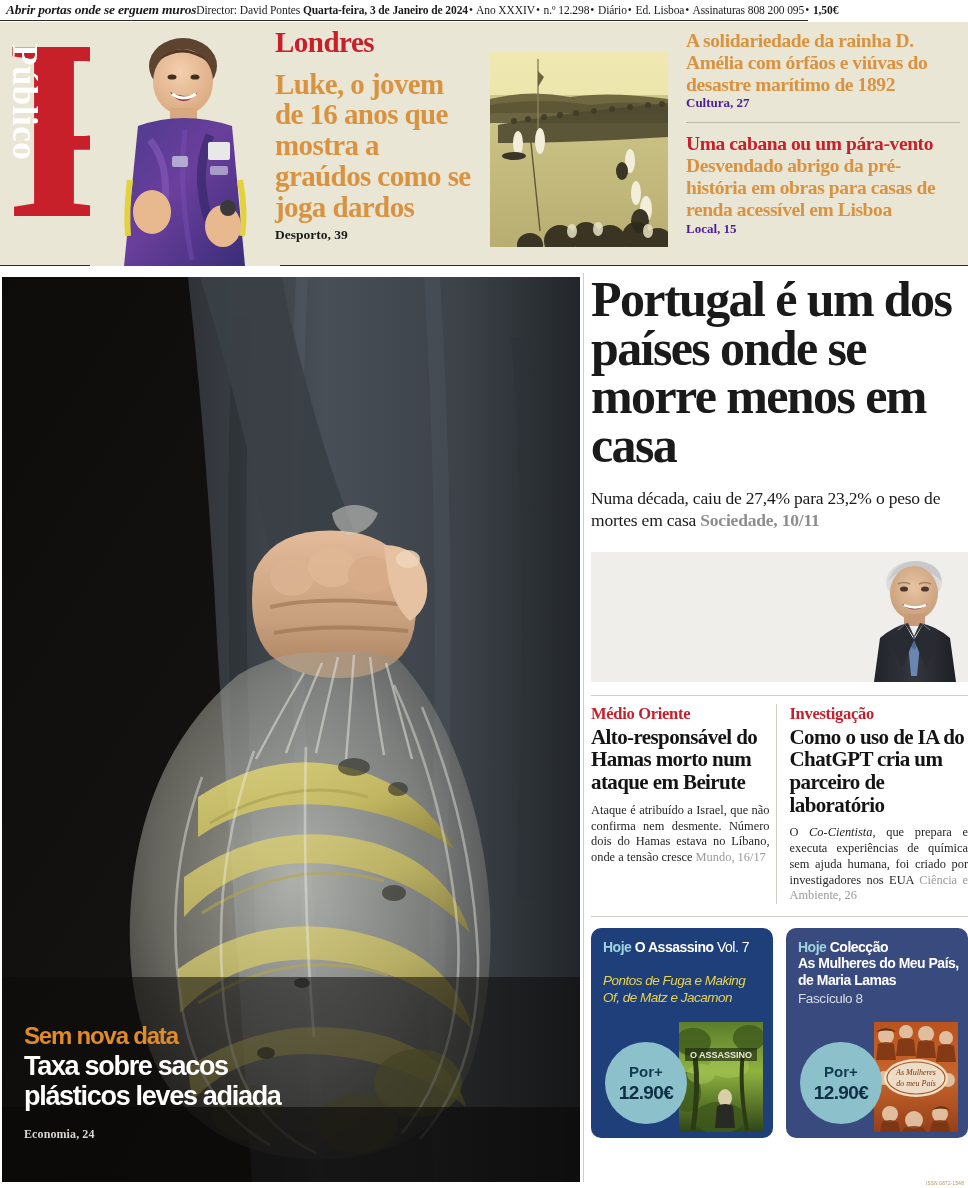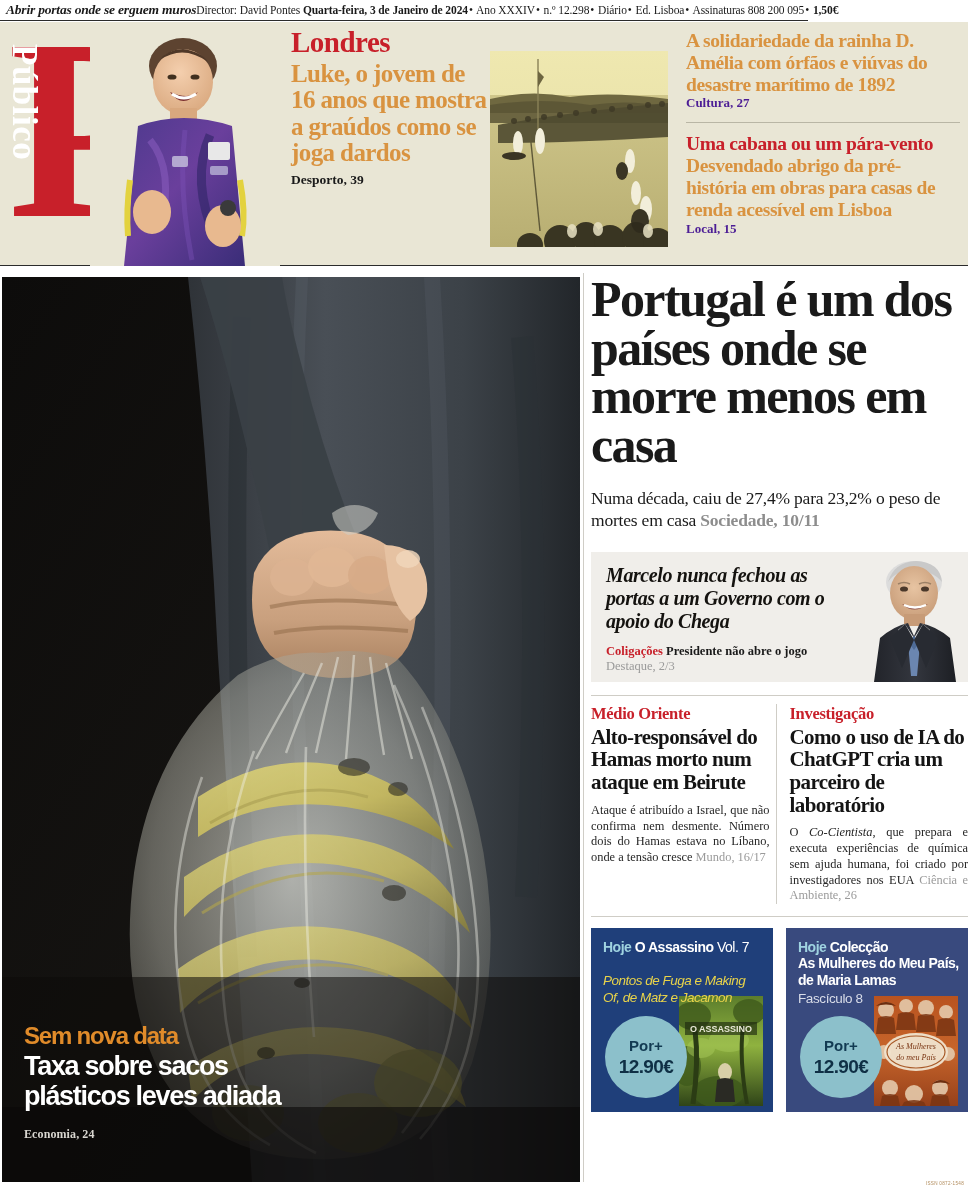--- a/index.html
+++ b/index.html
@@ -60,32 +60,32 @@
   }
   
   .darts-photo {
     position:absolute; left:90px; top:8px; width:190px; height:236px;
     overflow:hidden;
   }
   .darts-photo svg { display:block; }
 
   
   .londres-col {
-    position:absolute; left:291px; top:0; width:202px; height:244px;
+    position:absolute; left:275px; top:0; width:202px; height:244px;
     padding-top:6px;
   }
   .londres-kicker {
     font-family:"Liberation Serif", serif;
     font-weight:bold; font-size:29px; color:#c8202a; line-height:1.02;
     letter-spacing:-0.5px;
   }
   .londres-head {
     font-family:"Liberation Serif", serif;
-    font-weight:bold; font-size:25px; color:#d99340;
-    line-height:1.06; letter-spacing:-0.6px; margin-top:3px;
+    font-weight:bold; font-size:29px; color:#d99340;
+    line-height:1.06; letter-spacing:-0.6px; margin-top:11px;
   }
   .londres-ref {
     font-family:"Liberation Serif", serif;
     font-weight:bold; font-size:13.5px; color:#1a1a1a;
     margin-top:5px;
   }
 
   
   .hist-photo {
     position:absolute; left:490px; top:29px; width:178px; height:196px;
@@ -222,22 +222,22 @@
     margin-top:9px; text-align:justify;
   }
   .news-body .ref { color:#9a9a9a; }
   .news-body i { font-style:italic; }
 
   .hrule2 { height:1px; background:#cfcdc6; margin-top:12px; }
 
   
   .promos { display:flex; margin-top:11px; }
   .promo {
-    position:relative; width:182px; height:184px;
-    overflow:hidden; color:#fff;
+    position:relative; width:182px; height:210px;
+    overflow:hidden; color:#fff;border-radius:10px;
   }
   .promo.p1 { background:#1f3f7a; }
   .promo.p2 { background:#394a7e; margin-left:13px; }
   .promo-txt { position:absolute; left:12px; top:11px; width:162px; z-index:3; }
   .promo-l1 {
     font-family:"Liberation Sans", sans-serif;
     font-size:14px; line-height:1.15; letter-spacing:-0.5px;
   }
   .promo-l1 .hoje { color:#9fd3e0; font-weight:bold; }
   .promo-l1 .t { color:#ffffff; font-weight:bold; }
@@ -561,28 +561,20 @@
     <div class="vrule"></div>
 
     <div class="rightcol">
 
       <div>
         <div class="lead-head">Portugal é um dos países onde se morre menos em casa</div>
         <div class="lead-sub"><span>Numa década, caiu de 27,4% para 23,2% o peso de mortes em casa </span><span class="ref">Sociedade, 10/11</span></div>
       </div>
 
       <div class="marcelo">
-        <div class="marcelo-txt">
-          <div class="marcelo-head">Marcelo nunca fechou as portas a um Governo com o apoio do Chega</div>
-          <div class="marcelo-ref">
-            <span class="k">Coligações</span>
-            <span class="b">Presidente não abre o jogo</span>
-            <span class="g">Destaque, 2/3</span>
-          </div>
-        </div>
         <div class="marcelo-photo">
           <svg width="110" height="130" viewBox="0 0 110 130">
             <defs>
               <linearGradient id="suitg" x1="0" y1="0" x2="1" y2="0">
                 <stop offset="0%" stop-color="#22242a"></stop>
                 <stop offset="50%" stop-color="#33363e"></stop>
                 <stop offset="100%" stop-color="#1d1f24"></stop>
               </linearGradient>
               <radialGradient id="faceg" cx="50%" cy="40%" r="65%">
                 <stop offset="0%" stop-color="#e7c4a2"></stop>

